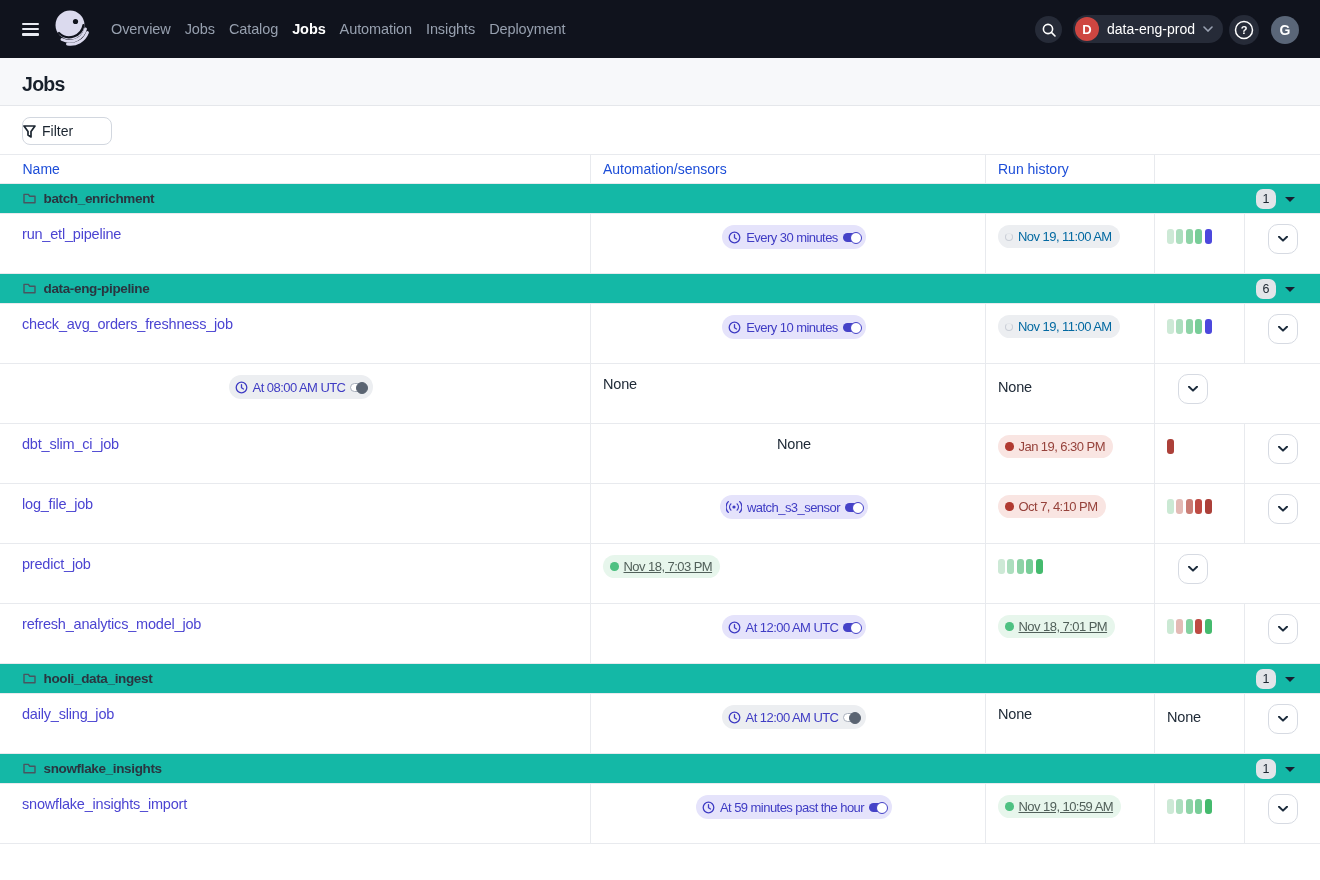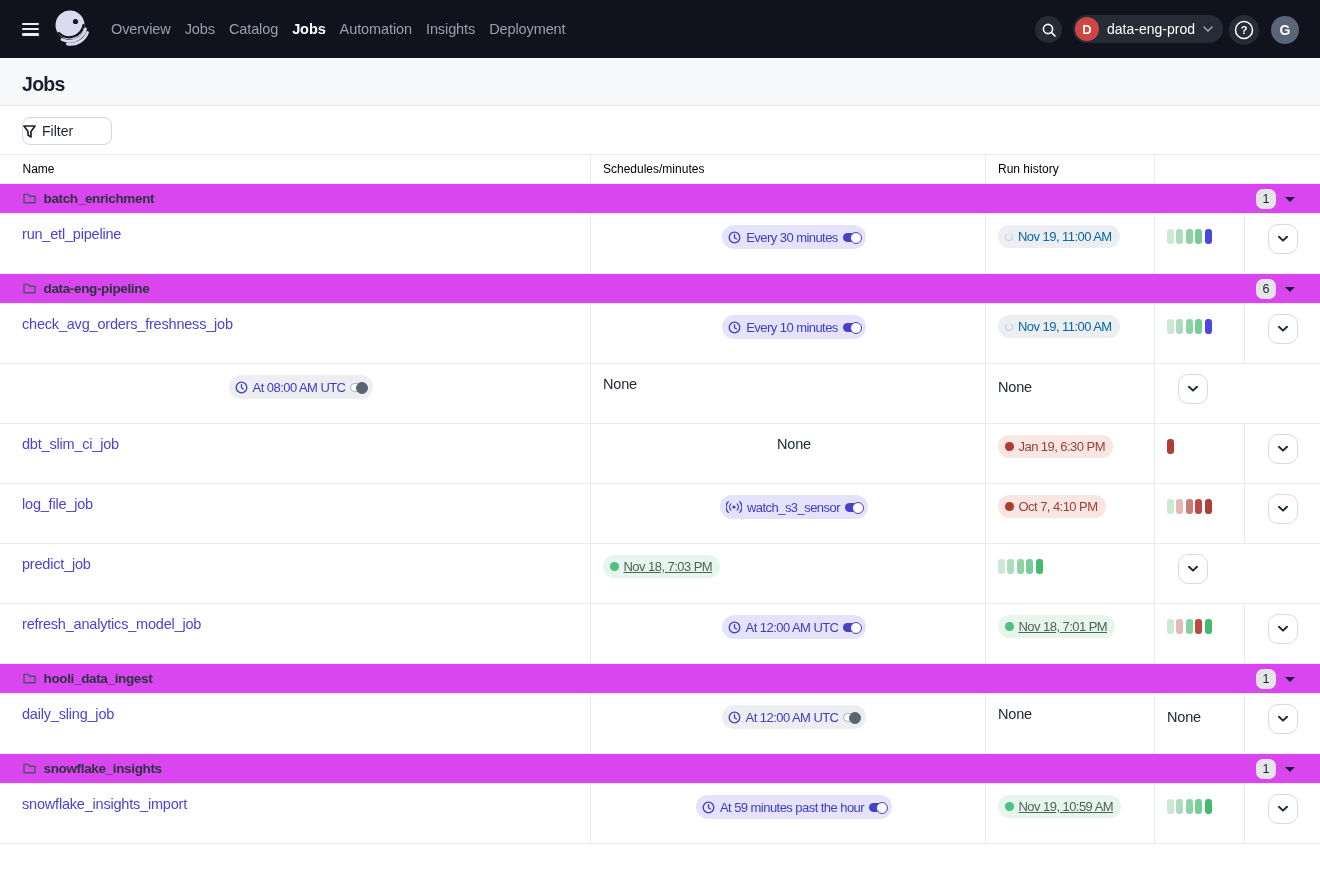--- a/index.html
+++ b/index.html
@@ -22,24 +22,24 @@
 .deppill .t { color:#fff; font-size:14px; margin-right:8px; }
 
 .pagehead { height:48px; background:#F7F8FA; border-bottom:1px solid #E5E7EB; display:flex; align-items:center; padding-left:22px; padding-top:5px; font-size:19.5px; font-weight:bold; letter-spacing:-0.7px; color:#18202B; }
 .toolbar { height:48px; background:#fff; position:relative; }
 .filterbtn { position:absolute; left:22px; top:11px; height:28px; width:90px; border:1px solid #D2D7DF; border-radius:8px; background:#fff; display:flex; align-items:center; justify-content:flex-start; font-size:14px; color:#1B2530; }
 .filterbtn svg { margin-right:6px; }
 
 .tbl { border-top:1px solid #E8EAEE; }
 .row { display:grid; grid-template-columns:591px 395px 169px 90px 75px; }
 .thead { height:29px; border-bottom:1px solid #E8EAEE; }
-.thead > div { font-size:12px; color:#000000; display:flex; align-items:center; padding-left:22.5px; border-right:1px solid #E8EAEE; }
+.thead > div { font-size:14px; color:#1d4ed8; display:flex; align-items:center; padding-left:22.5px; border-right:1px solid #E8EAEE; }
 .thead > div:nth-child(2),.thead > div:nth-child(3),.thead > div:nth-child(4) { padding-left:12px; }
 .thead > div:last-child { border-right:none; }
-.grow { height:30px; background:#d946ef; border-bottom:1px solid #E8EAEE; display:flex; align-items:center; position:relative; padding-left:22.5px; }
+.grow { height:30px; background:#14b8a6; border-bottom:1px solid #E8EAEE; display:flex; align-items:center; position:relative; padding-left:22.5px; }
 .grow .fico { margin-right:8px; display:flex; }
 .grow .gname { font-size:13.5px; font-weight:bold; letter-spacing:-0.35px; color:#2A3540; }
 .grow .badge { position:absolute; right:44px; top:5px; min-width:20px; height:20px; background:#E3E5E9; border-radius:7px; font-size:12.5px; color:#1B2530; display:flex; align-items:center; justify-content:center; padding:0 5px; }
 .grow .caret { position:absolute; right:25px; top:13px; width:0; height:0; border-left:5px solid transparent; border-right:5px solid transparent; border-top:5.5px solid #182030; }
 .jrow { height:60px; border-bottom:1px solid #E8EAEE; }
 .jrow > div { border-right:1px solid #E8EAEE; position:relative; }
 .jrow > div:last-child { border-right:none; }
 .jname { padding:12px 0 0 22px; font-size:14.5px; letter-spacing:-0.2px; color:#4B44D2; }
 .cell2 { padding:11px 0 0 12px;text-align:center; }
 .cell3 { padding:11px 0 0 12px; }
@@ -118,21 +118,21 @@
 </div>
 <div class="pagehead">Jobs</div>
 <div class="toolbar">
   <div class="filterbtn"><svg width="13" height="13" viewBox="0 0 13 13">
         <path d="M1 1 H12 L8 6.5 V12 L5 10 V6.5 Z" fill="none" stroke="#1B2530" stroke-width="1.7" stroke-linejoin="round"></path>
       </svg>Filter</div>
 </div>
 <div class="tbl">
   <div class="row thead">
       <div>Name</div>
-      <div>Schedules/minutes</div>
+      <div>Automation/sensors</div>
       <div>Run history</div>
       <div></div>
     </div>
 
   <div class="grow">
       <span class="fico">
         <svg width="13" height="11" viewBox="0 0 13 11">
           <path d="M1 2.2 V9.8 H12 V3.2 H6.6 L5.4 1.4 H1 Z" fill="none" stroke="#49545F" stroke-width="1.4" stroke-linejoin="round"></path>
         </svg>
       </span>

